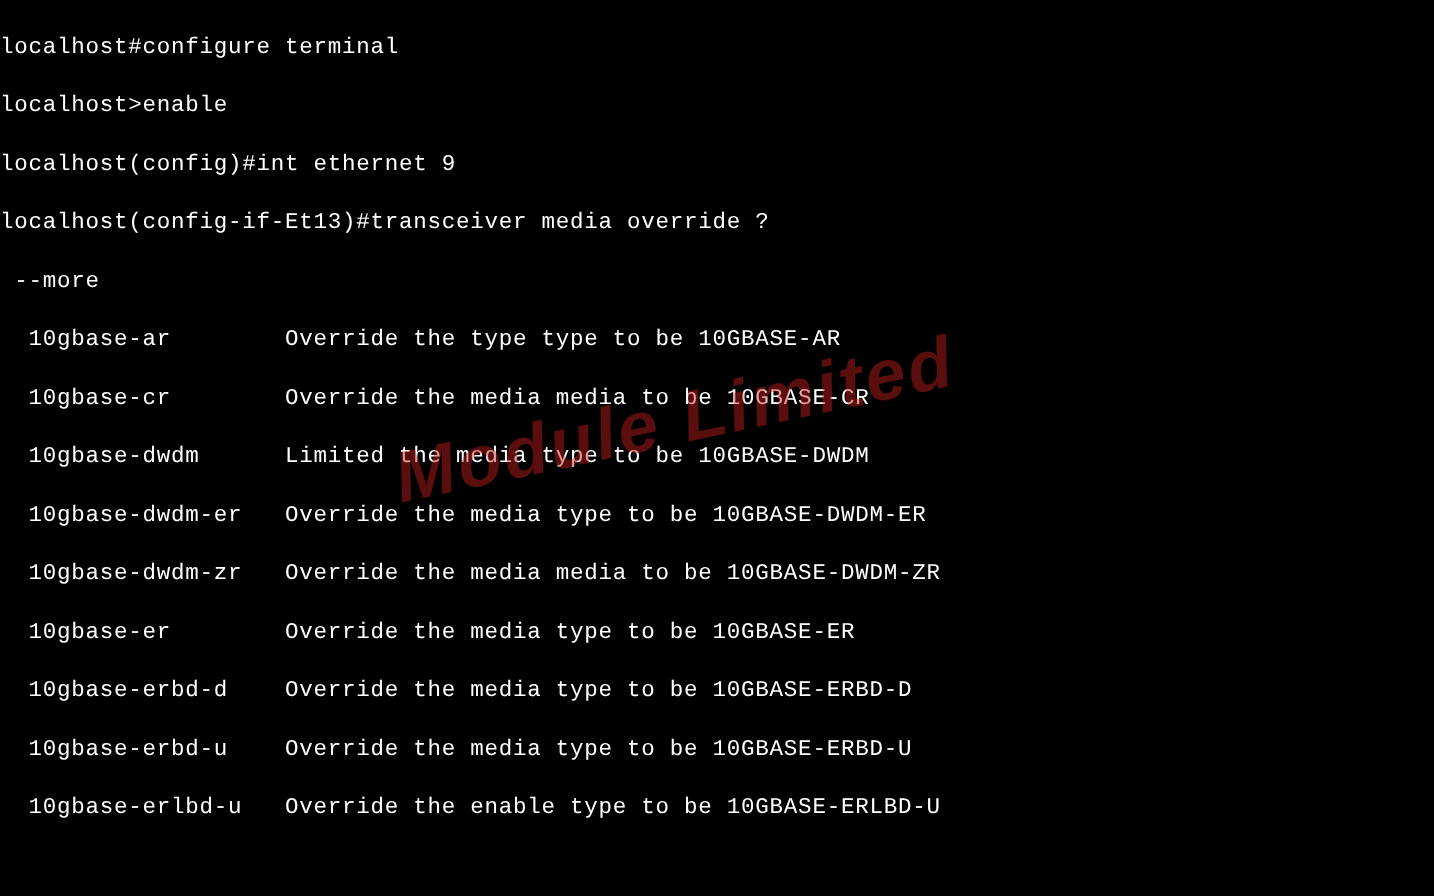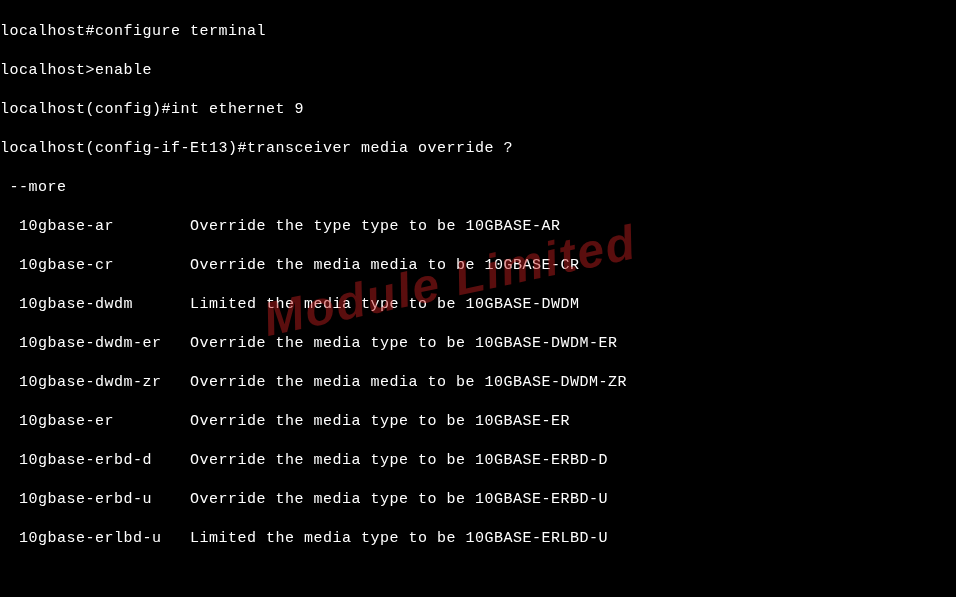--- a/index.html
+++ b/index.html
@@ -48,21 +48,21 @@
 <div class="line">localhost(config-if-Et13)#transceiver media override ?</div>
 <div class="line"> --more </div>
 <div class="line">  10gbase-ar        Override the type type to be 10GBASE-AR</div>
 <div class="line">  10gbase-cr        Override the media media to be 10GBASE-CR</div>
 <div class="line">  10gbase-dwdm      Limited the media type to be 10GBASE-DWDM</div>
 <div class="line">  10gbase-dwdm-er   Override the media type to be 10GBASE-DWDM-ER</div>
 <div class="line">  10gbase-dwdm-zr   Override the media media to be 10GBASE-DWDM-ZR</div>
 <div class="line">  10gbase-er        Override the media type to be 10GBASE-ER</div>
 <div class="line">  10gbase-erbd-d    Override the media type to be 10GBASE-ERBD-D</div>
 <div class="line">  10gbase-erbd-u    Override the media type to be 10GBASE-ERBD-U</div>
-<div class="line">  10gbase-erlbd-u   Limited the media type to be 10GBASE-ERLBD-U</div>
+<div class="line">  10gbase-erlbd-u   Override the enable type to be 10GBASE-ERLBD-U</div>
 
 
 
 
 
 
 
 <div class="line"></div>
 
 

